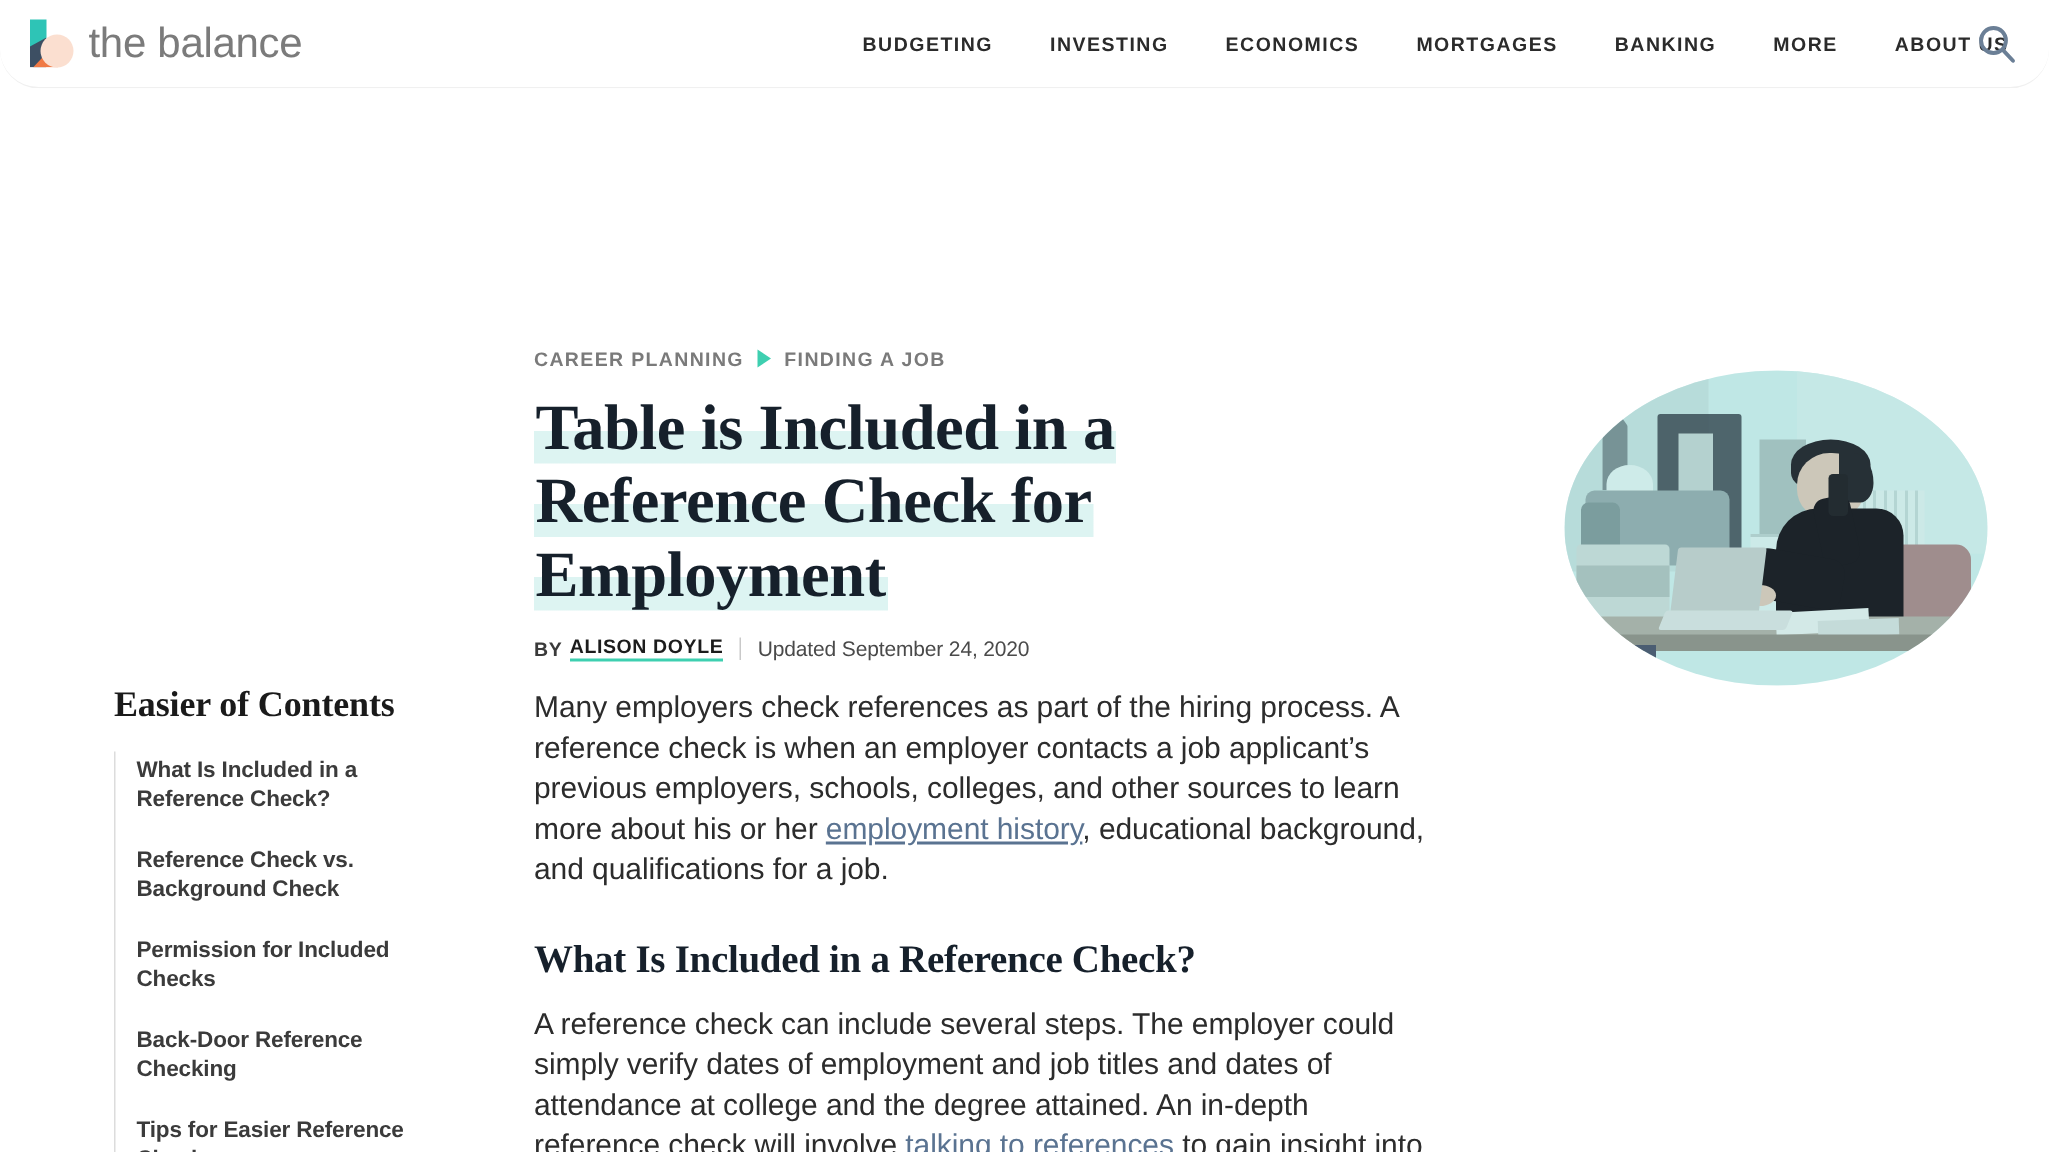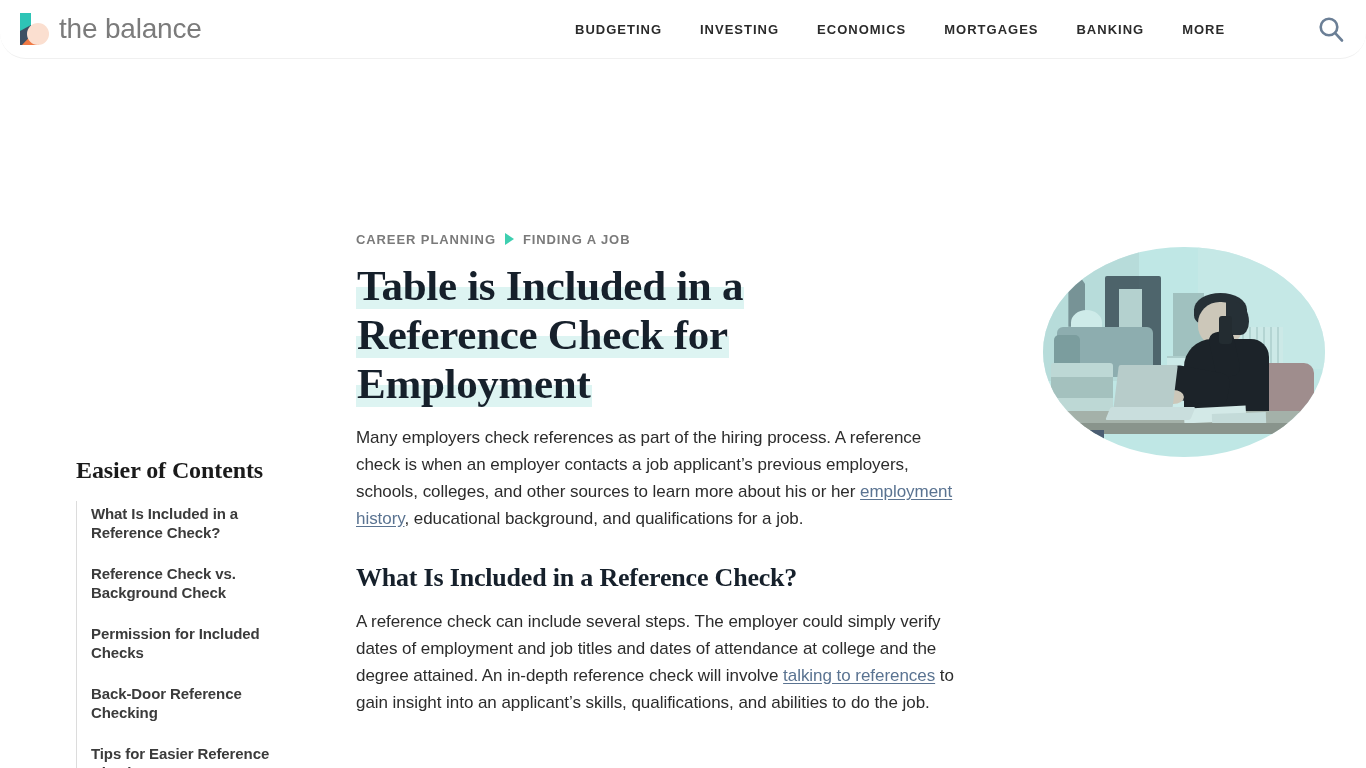--- a/index.html
+++ b/index.html
@@ -216,21 +216,21 @@
     background: #c9c9c9;
     margin: 0 11px;
   }
   .byline-updated {
     color: #4a4a4a;
     font-size: 14px;
     letter-spacing: -0.1px;
   }
 
   .body-p {
-    font-size: 17px;
+    font-size: 20px;
     line-height: 27px;
     color: #2c2c2c;
     margin: 0 0 21px 0;
     letter-spacing: -0.05px;
   }
   .body-p:last-child { margin-bottom: 0; }
   .body-link {
     color: #5a7391;
     text-decoration: underline;
     text-underline-offset: 2px;
@@ -359,20 +359,21 @@
     <span class="brand-name">the balance</span>
   </a>
 
   <nav class="main-nav">
     <a class="nav-link" href="#">BUDGETING</a>
     <a class="nav-link" href="#">INVESTING</a>
     <a class="nav-link" href="#">ECONOMICS</a>
     <a class="nav-link" href="#">MORTGAGES</a>
     <a class="nav-link" href="#">BANKING</a>
     <a class="nav-link" href="#">MORE</a>
+    <a class="nav-link" href="#">ABOUT US</a>
   </nav>
 
   <button class="search-button">
     <svg width="30" height="30" viewBox="0 0 30 30">
       <circle cx="13" cy="12" r="8.3" fill="none" stroke="#6b7f96" stroke-width="2.6"></circle>
       <line x1="19.2" y1="18.2" x2="26" y2="25.5" stroke="#6b7f96" stroke-width="2.6" stroke-linecap="round"></line>
     </svg>
   </button>
 </header>
 
@@ -402,20 +403,26 @@
   <article class="article">
 
     <div class="breadcrumb">
       <a class="crumb" href="#">CAREER PLANNING</a>
       <span class="crumb-sep"></span>
       <a class="crumb" href="#">FINDING A JOB</a>
     </div>
 
     <h1 class="headline"><span class="hl">Table is Included in a Reference Check for Employment</span></h1>
 
+    <div class="byline">
+      <span class="byline-by">BY</span>
+      <a class="byline-author" href="#">ALISON DOYLE</a>
+      <span class="byline-divider"></span>
+      <span class="byline-updated">Updated September 24, 2020</span>
+    </div>
 
     <p class="body-p"><span>Many employers check references as part of the hiring process. A reference check is when an employer contacts a job applicant’s previous employers, schools, colleges, and other sources to learn more about his or her </span><a class="body-link" href="#">employment history</a><span>, educational background, and qualifications for a job.</span></p>
 
     <h2 class="section-h2">What Is Included in a Reference Check?</h2>
 
     <p class="body-p"><span>A reference check can include several steps. The employer could simply verify dates of employment and job titles and dates of attendance at college and the degree attained. An in-depth reference check will involve </span><a class="body-link" href="#">talking to references</a><span> to gain insight into an applicant’s skills, qualifications, and abilities to do the job.</span></p>
 
   </article>
 
   <figure class="hero">

